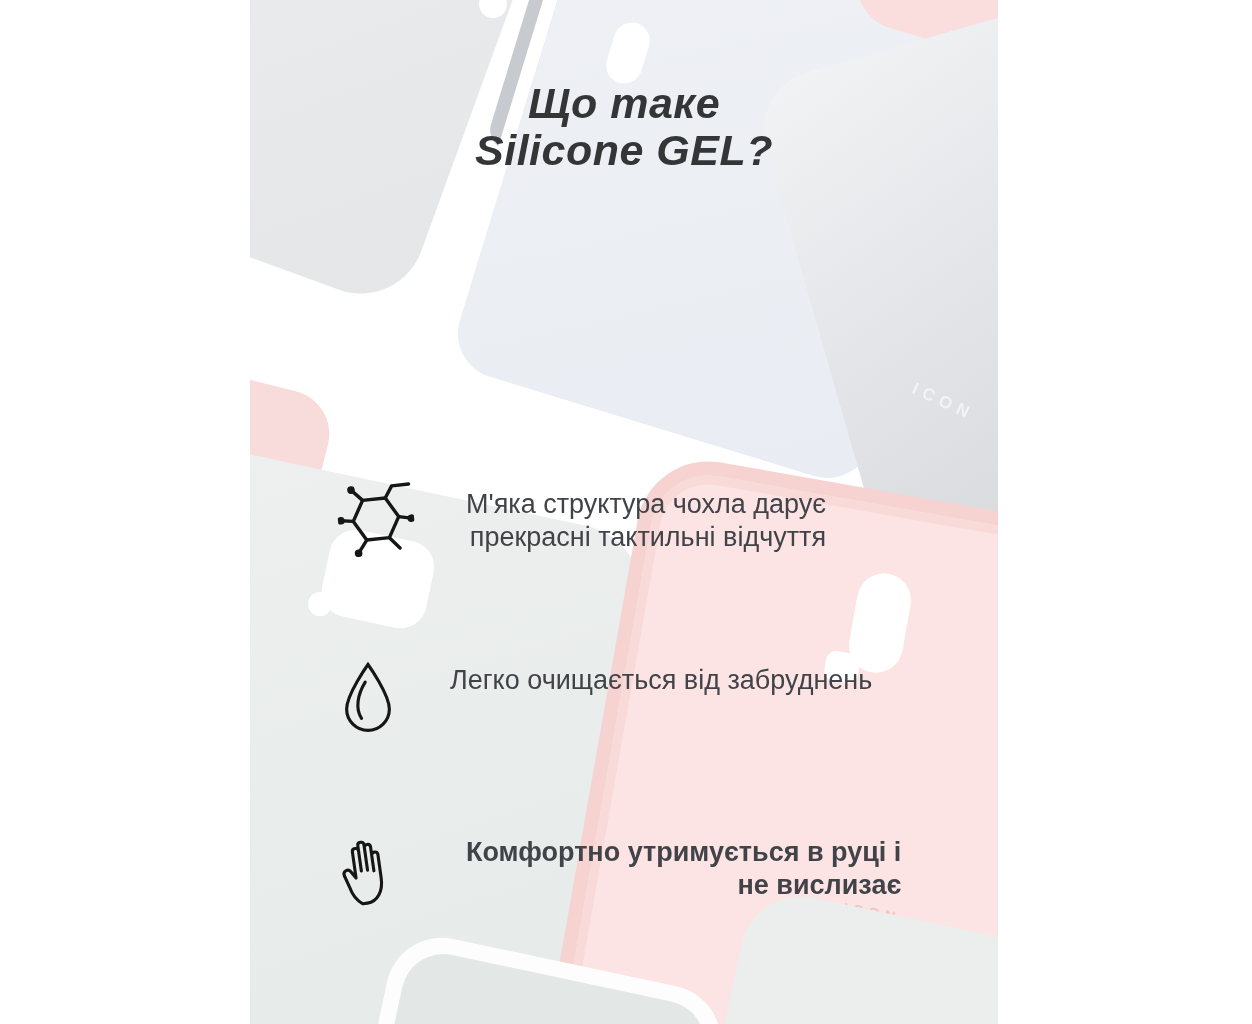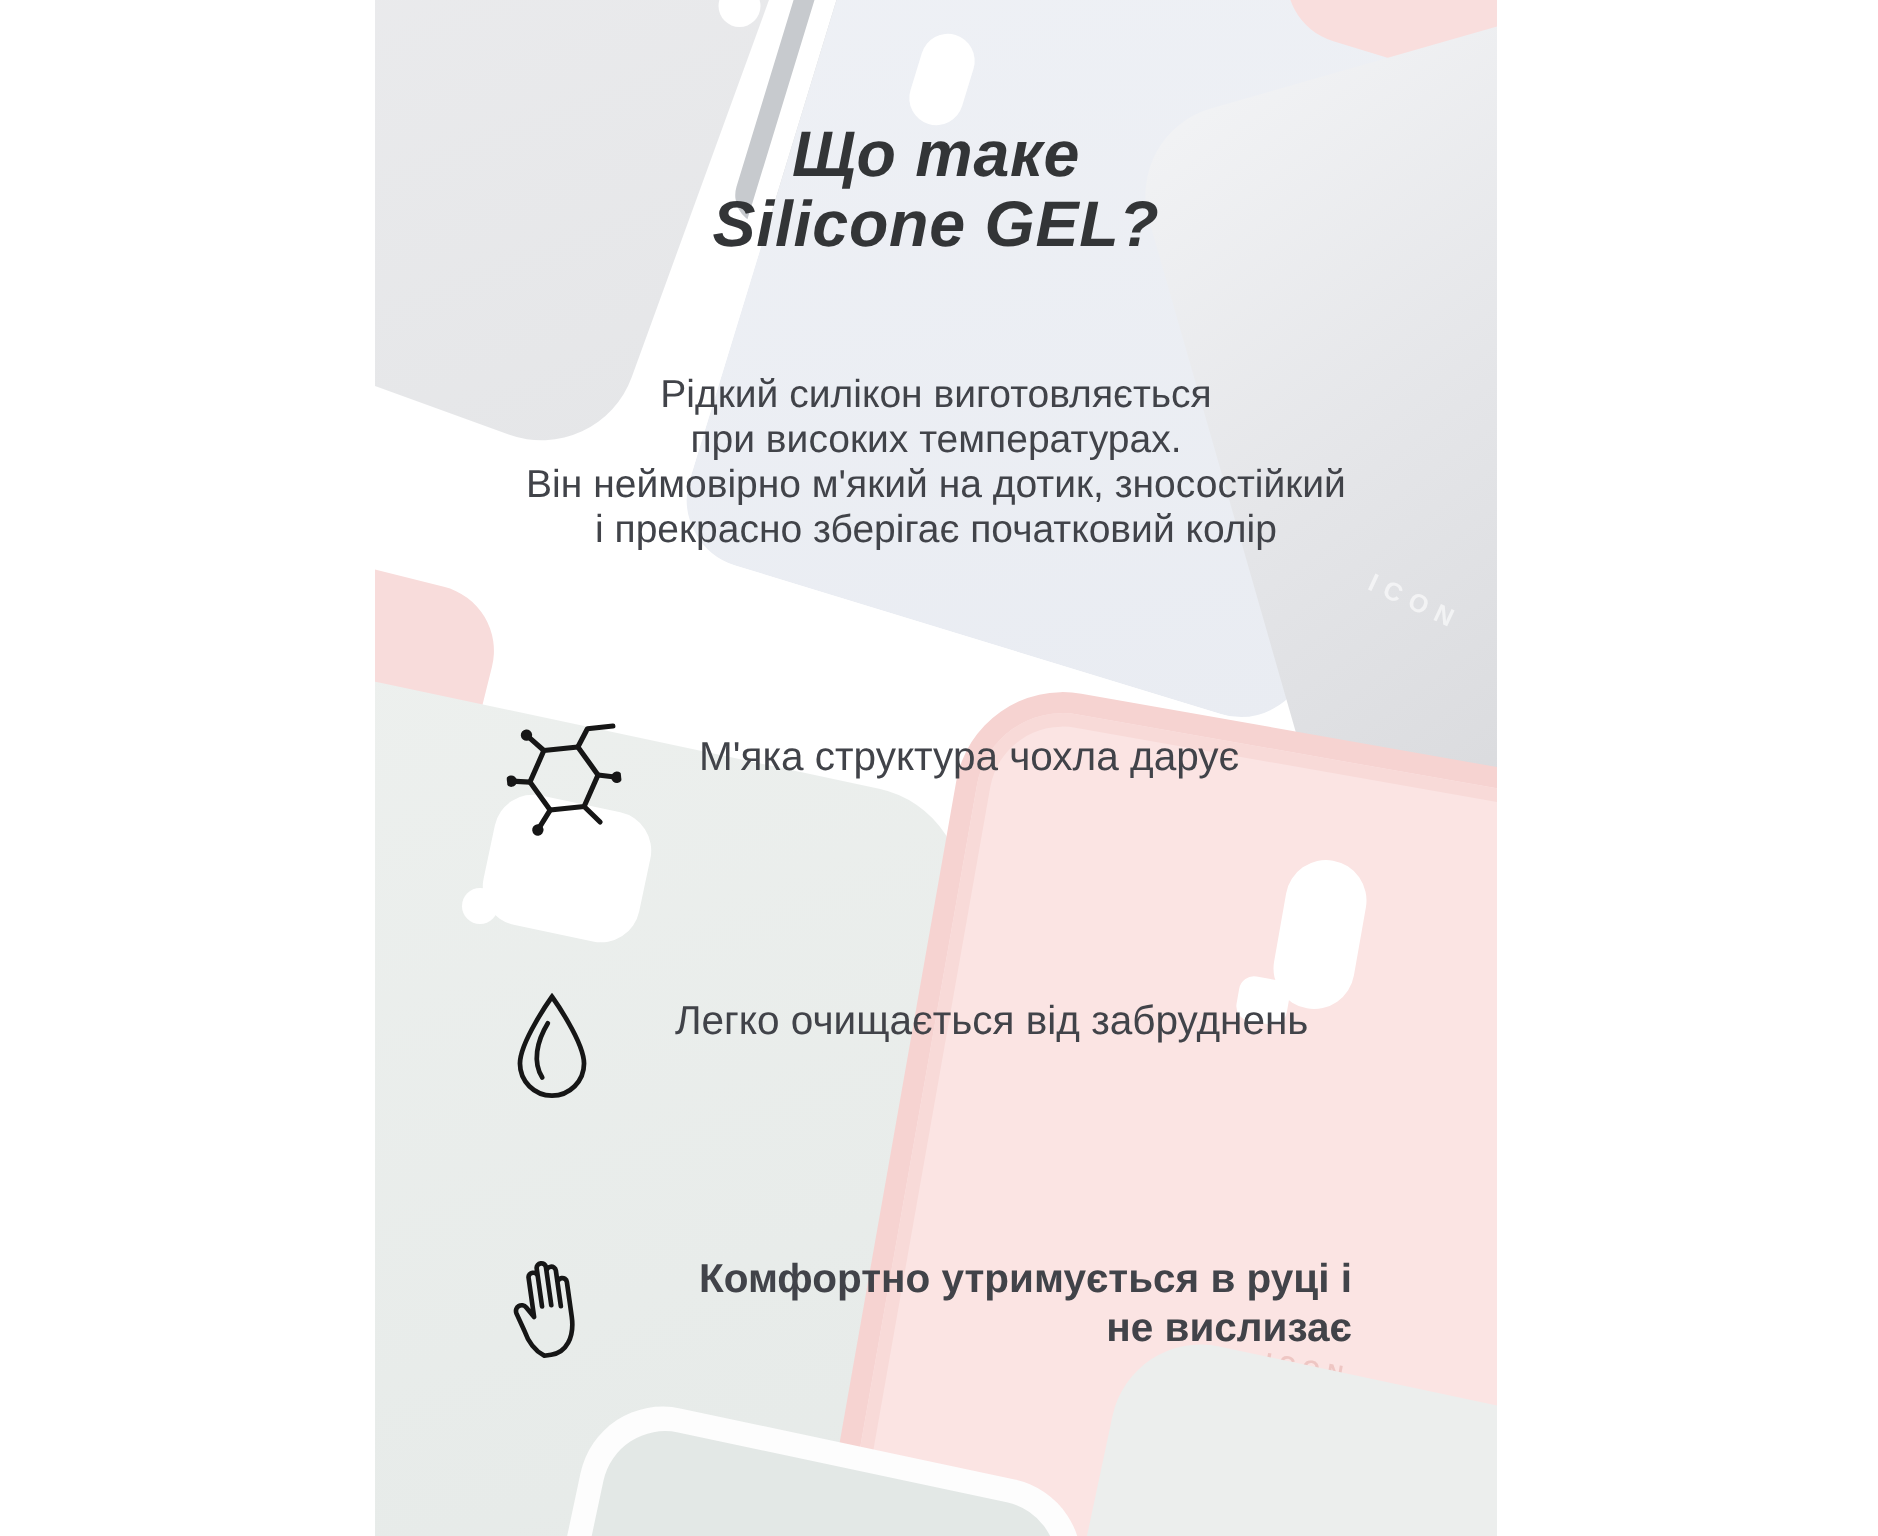--- a/index.html
+++ b/index.html
@@ -91,44 +91,39 @@
     <div class="case case-gray-br"></div>
   </div>
 
   <div class="content">
 
     <div class="title">
       <div>Що таке</div>
       <div>Silicone GEL?</div>
     </div>
 
-    <div class="intro">
-      <div>Рідкий силікон виготовляється</div>
-      <div>при високих температурах.</div>
-      <div>Він неймовірно м'який на дотик, зносостійкий</div>
-      <div>і прекрасно зберігає початковий колір</div>
-    </div>
 
     <div class="icon-box ic-1">
       <svg width="76" height="86" viewBox="0 0 80 84" fill="none" stroke="#161616" stroke-width="3.6" stroke-linecap="round" stroke-linejoin="round">
         <polygon points="28,21 52,21 64,42 52,63 28,63 16,42"></polygon>
         <polyline points="52,21 60,9 78,9"></polyline>
         <line x1="28" y1="21" x2="17" y2="9"></line>
         <line x1="64" y1="42" x2="77" y2="45"></line>
         <line x1="16" y1="42" x2="3" y2="40"></line>
         <line x1="28" y1="63" x2="18" y2="76"></line>
         <line x1="52" y1="63" x2="62" y2="75"></line>
         <circle cx="17" cy="9" r="4" fill="#161616" stroke="none"></circle>
         <circle cx="77" cy="45" r="4" fill="#161616" stroke="none"></circle>
         <circle cx="3" cy="40" r="4" fill="#161616" stroke="none"></circle>
         <circle cx="18" cy="76" r="4" fill="#161616" stroke="none"></circle>
       </svg>
     </div>
     <div class="feature-text ft-1">
       <div>М'яка структура чохла дарує</div>
+      <div>прекрасні тактильні відчуття</div>
     </div>
 
     <div class="icon-box ic-2">
       <svg width="52" height="74" viewBox="0 0 56 76" fill="none" stroke="#161616" stroke-width="3.4" stroke-linecap="round">
         <path d="M28,3 C28,3 5,35 5,51 a23,23 0 0 0 46,0 C51,35 28,3 28,3 Z"></path>
         <path d="M25,22 C17,35 14,50 21,61"></path>
       </svg>
     </div>
     <div class="feature-text ft-2">
       <div>Легко очищається від забруднень</div>

